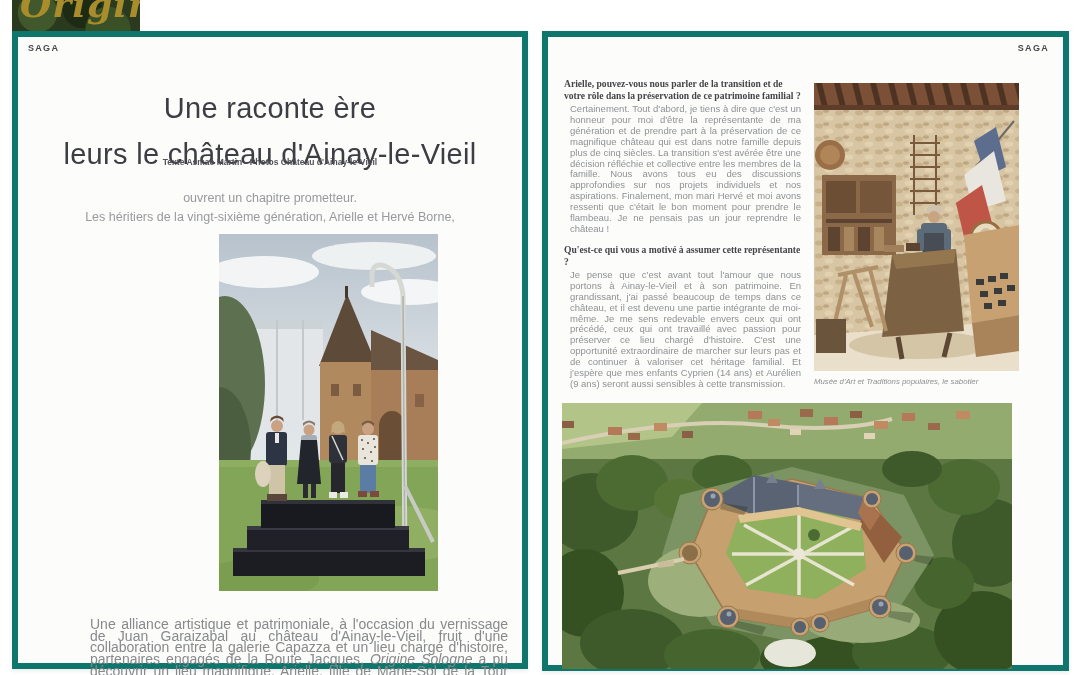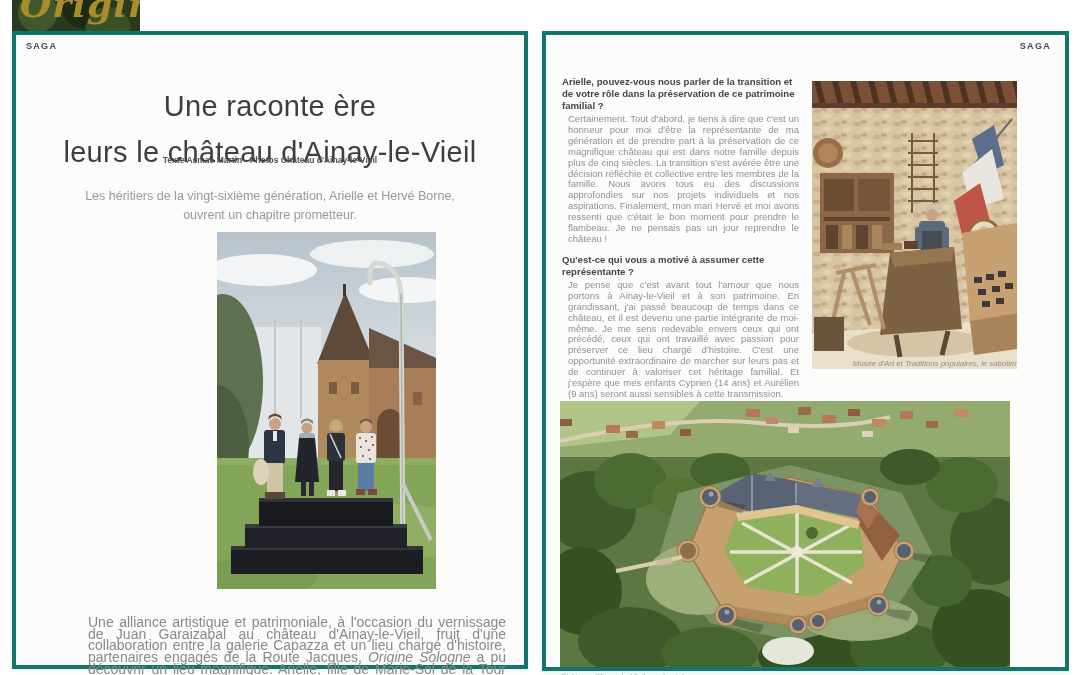--- a/index.html
+++ b/index.html
@@ -1,18 +1,18 @@
 <!DOCTYPE html>
 <html><head>
 <meta charset="utf-8">
 <style>
   html,body{margin:0;padding:0;}
   body{width:1080px;height:675px;position:relative;overflow:hidden;background:#ffffff;
        font-family:"Liberation Sans",sans-serif;-webkit-font-smoothing:antialiased;}
-  .page{position:absolute;top:31px;background:#fcfcfb;border:4px solid #0f766e;
+  .page{position:absolute;top:31px;background:#fcfcfb;border:6px solid #0f766e;
         box-shadow:0 2px 4px rgba(0,0,0,.08);box-sizing:border-box;}
   #left-page{left:12px;width:516px;height:638px;}
   #right-page{left:542px;width:527px;height:640px;}
   .saga{position:absolute;top:6px;font-size:9px;font-weight:bold;letter-spacing:1.3px;color:#47484c;}
   
   #logo{position:absolute;left:12px;top:0;width:128px;height:42px;overflow:hidden;
         background:radial-gradient(circle at 20% 30%,#41582c 0 18%,transparent 19%),
                    radial-gradient(circle at 75% 70%,#3a5026 0 22%,transparent 23%),
                    radial-gradient(circle at 55% 20%,#1d2b15 0 25%,transparent 26%),
                    #2a3a1f;}
@@ -26,25 +26,25 @@
   #lp-byline{position:absolute;left:0;top:120px;width:100%;text-align:center;
              font-size:8.5px;font-weight:bold;color:#515257;}
   #lp-intro{position:absolute;left:0;top:152px;width:100%;text-align:center;
             font-size:12.5px;line-height:19px;color:#97999c;}
   #lp-photo{position:absolute;left:201px;top:197px;width:219px;height:357px;}
   #lp-caption{position:absolute;left:72px;top:582px;width:418px;text-align:justify;
               font-size:14px;line-height:11.7px;color:#87898b;}
   #lp-caption .it{font-style:italic;}
   
   #rp-col{position:absolute;left:16px;top:41px;width:237px;}
-  .q{font-size:9.6px;font-weight:bold;line-height:12px;color:#454549;margin:0 0 2px 0;}
+  .q{font-size:9.6px;font-weight:bold;line-height:12px;color:#454549;margin:0 0 2px 0;font-family:Liberation Serif, serif;}
   .a{font-size:9.5px;line-height:10.9px;color:#8e9193;text-align:justify;margin:0 0 9px 6px;}
   #rp-photo1{position:absolute;left:266px;top:46px;width:205px;height:288px;}
-  #rp-cap1{position:absolute;left:266px;top:324px;width:205px;font-size:7.8px;
-           font-style:italic;color:#8f9092;text-align:right;}
+  #rp-cap1{position:absolute;left:266px;top:340px;width:205px;font-size:7.8px;
+           font-style:italic;color:#8f9092;}
   #rp-photo2{position:absolute;left:14px;top:366px;width:450px;height:266px;}
   #rp-cap2{position:absolute;left:14px;top:637px;font-size:8px;font-style:italic;color:#9a9b9d;}
   svg{display:block;}
 </style>
 </head>
 <body>
 
 <div id="logo">
   <span class="big">Origine</span>
   <span class="small">SOLOGNE</span>
@@ -54,22 +54,22 @@
   <div class="saga" style="left:10px;">SAGA</div>
 
   <div id="lp-title">
     <div>Une raconte ère</div>
     <div>leurs le château d'Ainay-le-Vieil</div>
   </div>
 
   <div id="lp-byline">Texte Asmaé Martin - Photos Château d'Ainay-le-Vieil</div>
 
   <div id="lp-intro">
+    <div>ouvrent un chapitre prometteur.</div>
     <div>Les héritiers de la vingt-sixième génération, Arielle et Hervé Borne,</div>
-    <div>ouvrent un chapitre prometteur.</div>
   </div>
 
   <div id="lp-photo">
     <svg width="219" height="357" viewBox="0 0 219 357">
       <defs>
         <linearGradient id="sky" x1="0" y1="0" x2="0" y2="1">
           <stop offset="0" stop-color="#b7c2cc"></stop>
             <stop offset=".45" stop-color="#dde3e7"></stop>
             <stop offset="1" stop-color="#eef0f0"></stop>
         </linearGradient>

